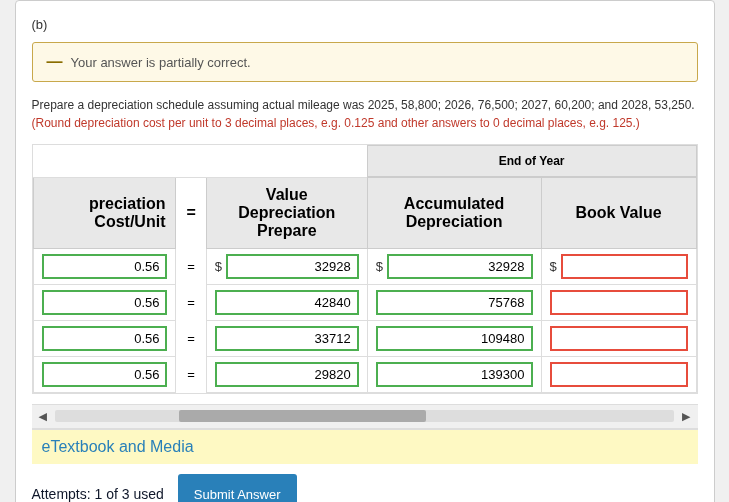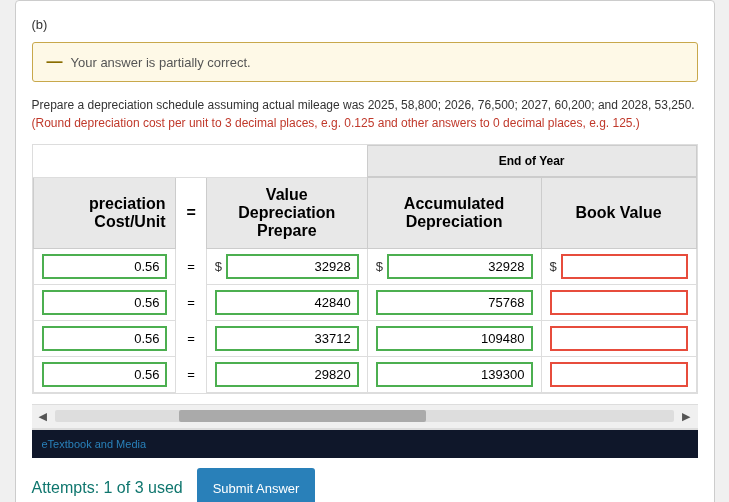--- a/index.html
+++ b/index.html
@@ -105,24 +105,24 @@
     .dollar-prefix {
       display: flex;
       align-items: center;
       gap: 4px;
     }
     .dollar-sign {
       color: #333;
       font-size: 13px;
     }
     .footer-bar {
-      background: #0f172a;
+      background: #fef9c3;
       border-top: 1px solid #ddd;
       padding: 8px 10px;
-      font-size: 11px;
+      font-size: 16px;
       color: #555;
     }
     .scrollbar-row {
       display: flex;
       align-items: center;
       background: #f0f0f0;
       padding: 3px;
       border-top: 1px solid #ddd;
       border-bottom: 1px solid #ddd;
     }
@@ -155,22 +155,22 @@
     .save-btn {
       background: #fff;
       border: 1px solid #aaa;
       padding: 6px 14px;
       font-size: 12px;
       border-radius: 3px;
       cursor: pointer;
       color: #333;
     }
     .attempts-text {
-      font-size: 16px;
-      color: #0f766e;
+      font-size: 14px;
+      color: #0f172a;
     }
     .submit-btn {
       background: #2980b9;
       color: #fff;
       border: none;
       padding: 13px 16px;
       font-size: 13px;
       border-radius: 3px;
       cursor: pointer;
     }

